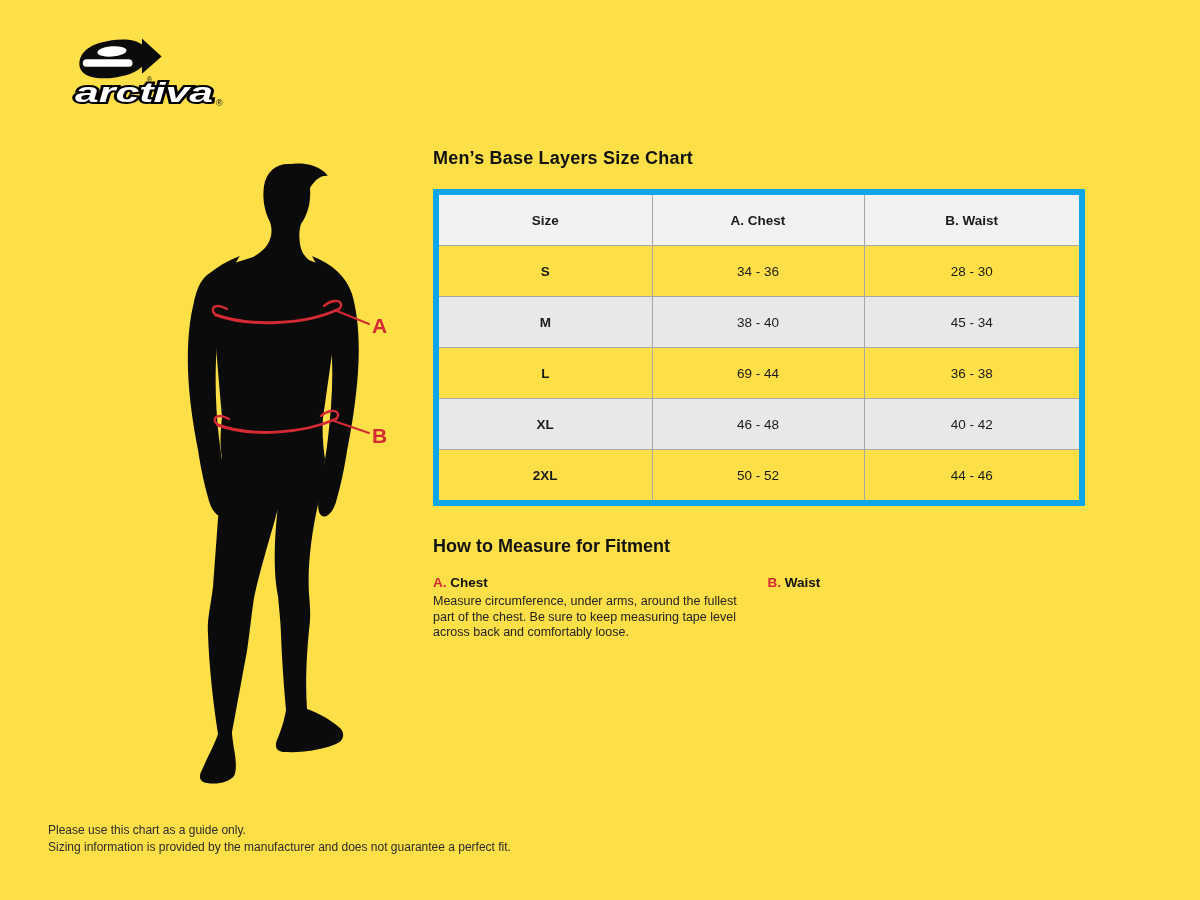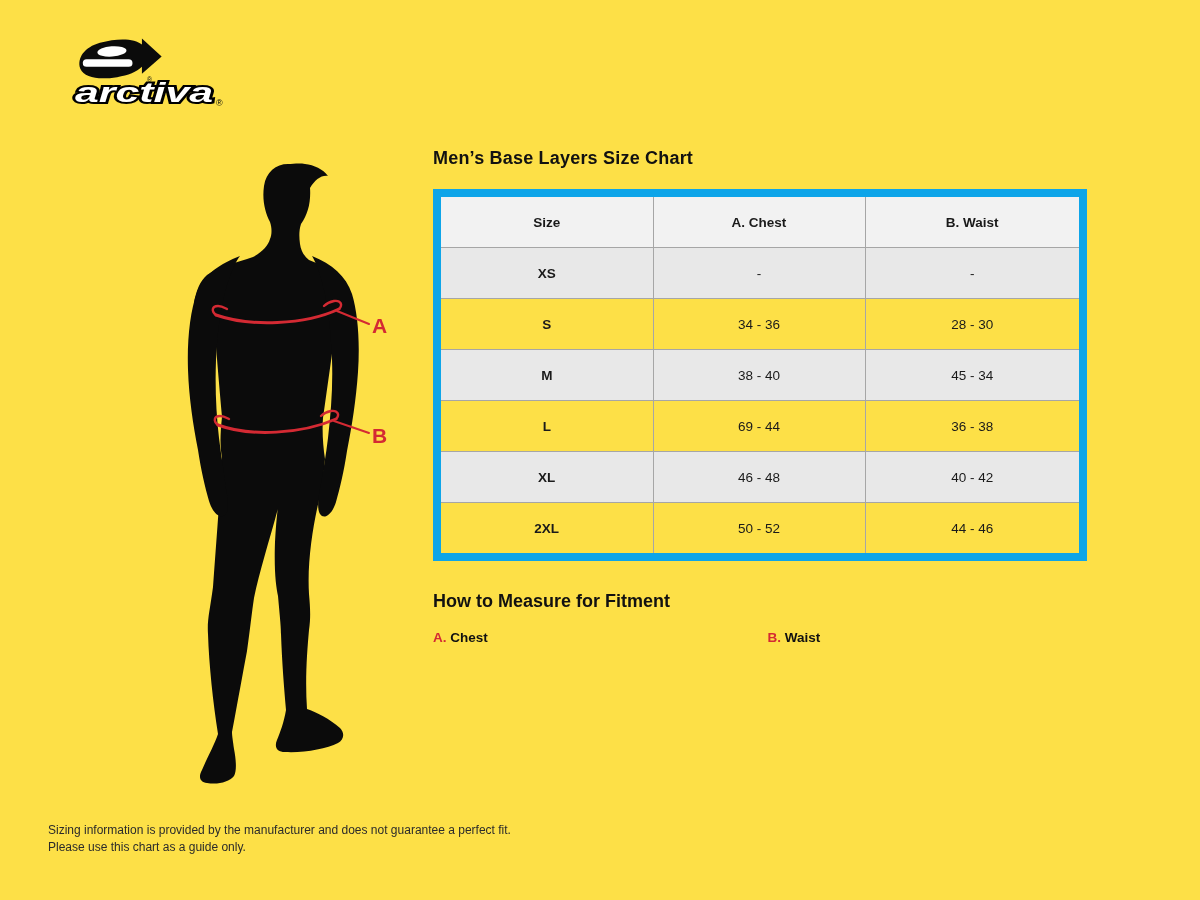--- a/index.html
+++ b/index.html
@@ -15,21 +15,21 @@
   .logo .emblem{position:absolute;left:3px;top:2px;}
   .logo .wordmark{position:absolute;left:-26px;top:42px;}
 
   
   .figure{position:absolute;left:180px;top:160px;width:215px;height:640px;}
 
   
   .content{position:absolute;left:433px;top:148px;width:646px;}
   .chart-title{font-size:18px;font-weight:bold;letter-spacing:0.2px;margin:0 0 20px 0;color:#111;}
   table.size-table{border-collapse:collapse;width:646px;table-layout:fixed;
-    border:8px solid #0ea5e9;font-size:13.5px;}
+    border:6px solid #0ea5e9;font-size:13.5px;}
   table.size-table th,table.size-table td{
     border:1px solid #a6a6a6;text-align:center;vertical-align:middle;
     height:50px;padding:0;color:#1a1a1a;}
   table.size-table th{background:#f2f2f2;font-weight:bold;font-size:13.5px;}
   table.size-table td.size-col{font-weight:bold;}
   table.size-table tr.alt td{background:#e8e8e8;}
   col.c-size{width:216px;} col.c-chest{width:212px;} col.c-waist{width:218px;}
 
   .measure-title{font-size:18px;font-weight:bold;margin:30px 0 18px 0;color:#111;}
   .measure-cols{display:flex;gap:12px;}
@@ -126,25 +126,20 @@
           <col class="c-waist">
         </colgroup>
       <thead>
         <tr>
           <th>Size</th>
           <th>A. Chest</th>
           <th>B. Waist</th>
         </tr>
       </thead>
       <tbody>
-          <tr class="alt">
-            <td class="size-col">XS</td>
-            <td>-</td>
-            <td>-</td>
-          </tr>
           <tr>
             <td class="size-col">S</td>
             <td>34 - 36</td>
             <td>28 - 30</td>
           </tr>
           <tr class="alt">
             <td class="size-col">M</td>
             <td>38 - 40</td>
             <td>45 - 34</td>
           </tr>
@@ -167,28 +162,29 @@
     </table>
 
     <h2 class="measure-title">How to Measure for Fitment</h2>
 
     <div class="measure-cols">
       <div class="measure-item">
         <div class="m-head">
           <span class="m-key" style="color:#d42a33">A.</span>
           <span>Chest</span>
         </div>
+        <p>Measure circumference, under arms, around the fullest part of the chest. Be sure to keep measuring tape level across back and comfortably loose.</p>
       </div>
       <div class="measure-item waist">
         <div class="m-head">
           <span class="m-key" style="color:#d42a33">B.</span>
           <span>Waist</span>
         </div>
       </div>
     </div>
   </div>
 
   <div class="disclaimer">
+    <div>Please use this chart as a guide only.</div>
     <div>Sizing information is provided by the manufacturer and does not guarantee a perfect fit.</div>
-    <div>Please use this chart as a guide only.</div>
   </div>
 
 </div>
 
 </body></html>

